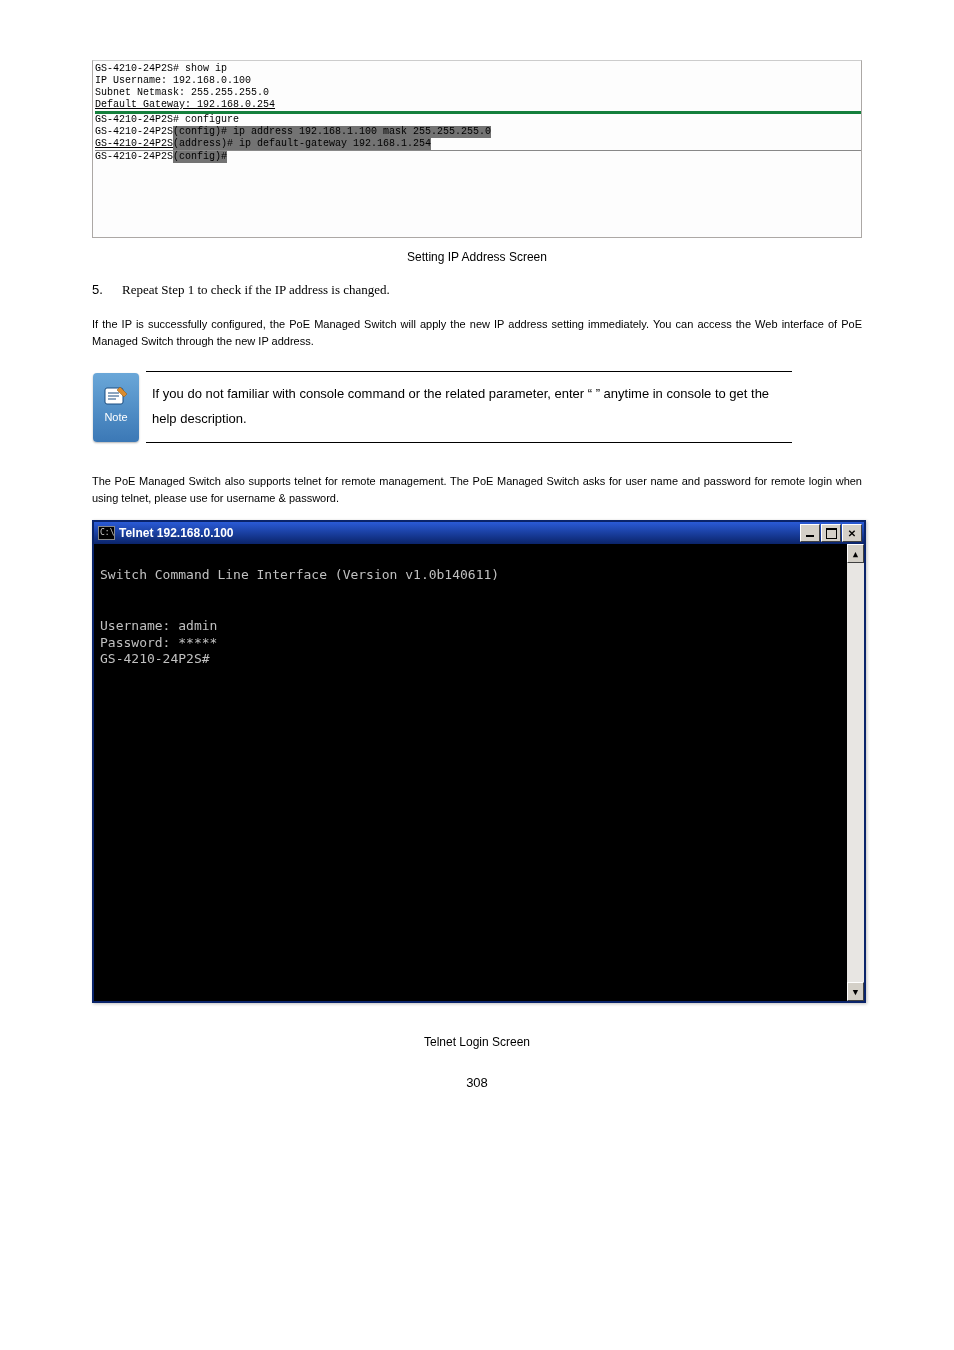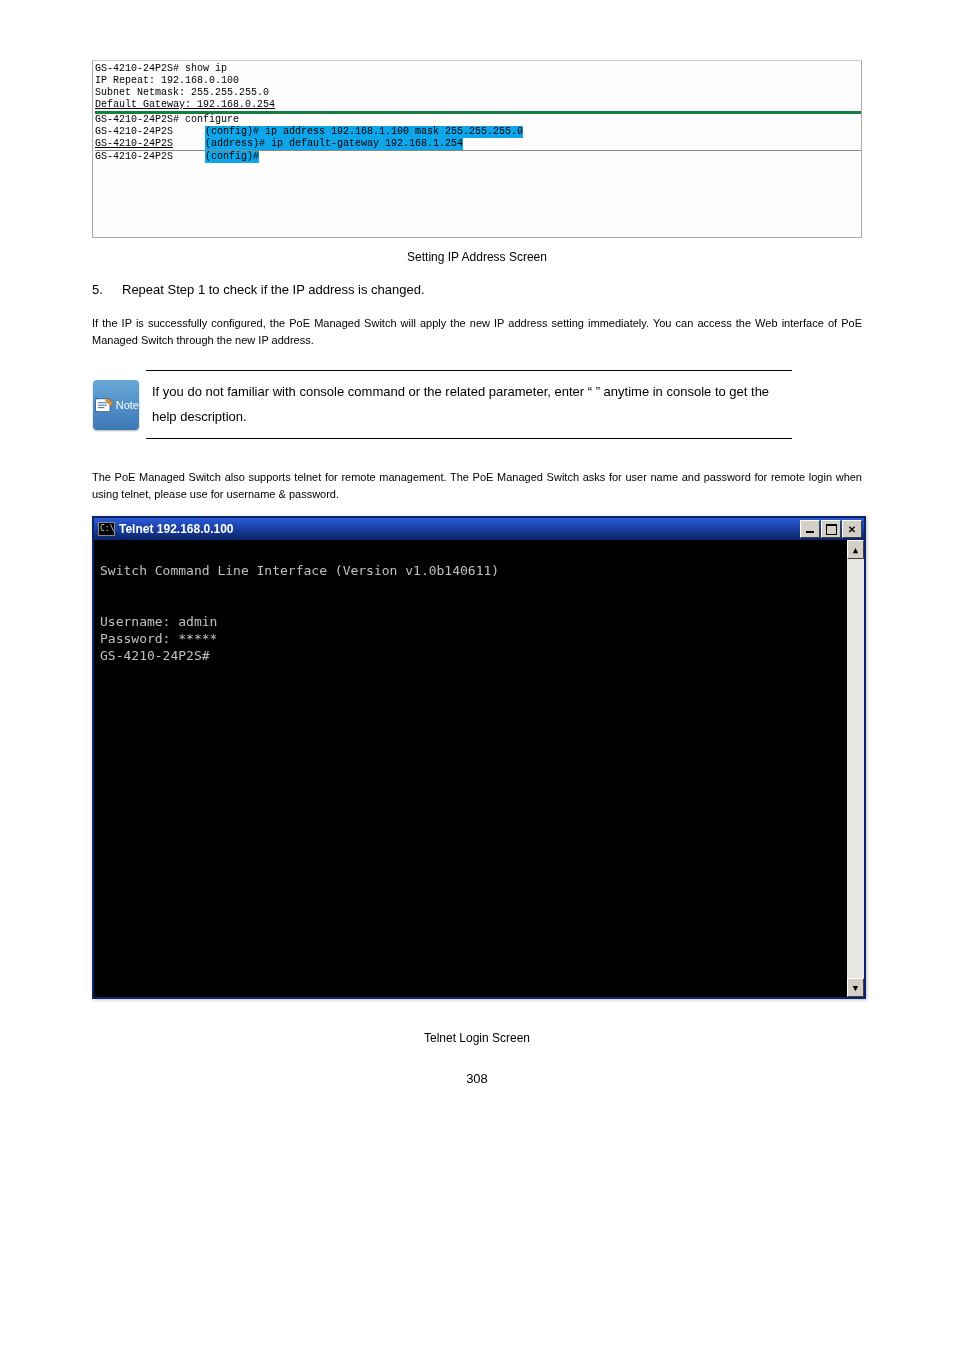--- a/index.html
+++ b/index.html
@@ -22,23 +22,22 @@
     font-family: "Courier New", monospace;
     font-size: 10px;
     line-height: 1.2;
     padding: 2px 0 2px 2px;
   }
   .console-box .row {
     white-space: pre;
   }
   .console-box .underline { text-decoration: underline; }
   .hl {
-    background: #0ea5e9;
+    background: #737373;
     display: inline-block;
-    margin-left: 32px;
   }
   .hl-mid1 { border-top: 3px solid #15803d; }
   .hl-mid2 { border-top: 1px solid #888; }
   .spacer { height: 72px; }
   .caption {
     text-align: center;
     font-size: 12px;
     margin: 12px 0 18px 0;
   }
   p.body {
@@ -58,24 +57,24 @@
     border-top: 1px solid #000;
     border-bottom: 1px solid #000;
     font-size: 13px;
     line-height: 1.9;
     padding: 9px 6px;
   }
   .note-badge {
     width: 46px; height: 50px;
     background: linear-gradient(#6aa7d8,#3b78b6);
     border-radius: 4px;
-    display: flex; flex-direction: row;
+    display: flex; flex-direction: column;
     align-items: center; justify-content: flex-end;
     color: #fff; font-size: 11px;
-    padding-bottom: 0;
+    padding-bottom: 19px;
     box-shadow: 0 1px 2px rgba(0,0,0,.3);
   }
   .note-badge svg { margin: 4px 0 2px 0; }
   .telnet-window {
     width: 770px;
     border: 2px solid #0a246a;
     margin: 6px 0 0 0;
     box-shadow: 1px 1px 3px rgba(0,0,0,.25);
     font-family: "Lucida Console", monospace;
   }
@@ -152,35 +151,35 @@
     margin-top: 26px;
   }
 </style>
 </head>
 <body>
 
 <div class="page">
 
   <div class="console-box">
     <div class="row"><span>GS-4210-24P2S</span><span># show ip</span></div>
-    <div class="row">IP Repeat: 192.168.0.100</div>
+    <div class="row">IP Username: 192.168.0.100</div>
     <div class="row">Subnet Netmask: 255.255.255.0</div>
     <div class="row underline">Default Gateway: 192.168.0.254</div>
     <div class="row hl-mid1"><span>GS-4210-24P2S</span><span># configure</span></div>
     <div class="row"><span>GS-4210-24P2S</span><span class="hl">(config)# ip address 192.168.1.100 mask 255.255.255.0</span></div>
     <div class="row underline"><span>GS-4210-24P2S</span><span class="hl">(address)# ip default-gateway 192.168.1.254</span></div>
     <div class="row hl-mid2"><span>GS-4210-24P2S</span><span class="hl">(config)#</span></div>
     <div class="spacer"></div>
   </div>
 
   <div class="caption">Setting IP Address Screen</div>
 
   <div style="display:flex;font-size:13px;margin:0 0 18px 0;">
     <div style="width:30px;">5.</div>
-    <div style="flex:1;">Repeat Step 1 to check if the IP address is changed.</div>
+    <div style="flex:1;font-family:Liberation Serif, serif;">Repeat Step 1 to check if the IP address is changed.</div>
   </div>
 
   <p class="body">If the IP is successfully configured, the PoE Managed Switch will apply the new IP address setting immediately. You can access the Web interface of PoE Managed Switch through the new IP address.</p>
 
   <table class="note-table">
     <tbody>
         <tr>
       <td class="note-td-icon">
         <div class="note-badge">
           <svg width="28" height="24" viewBox="0 0 28 24">

